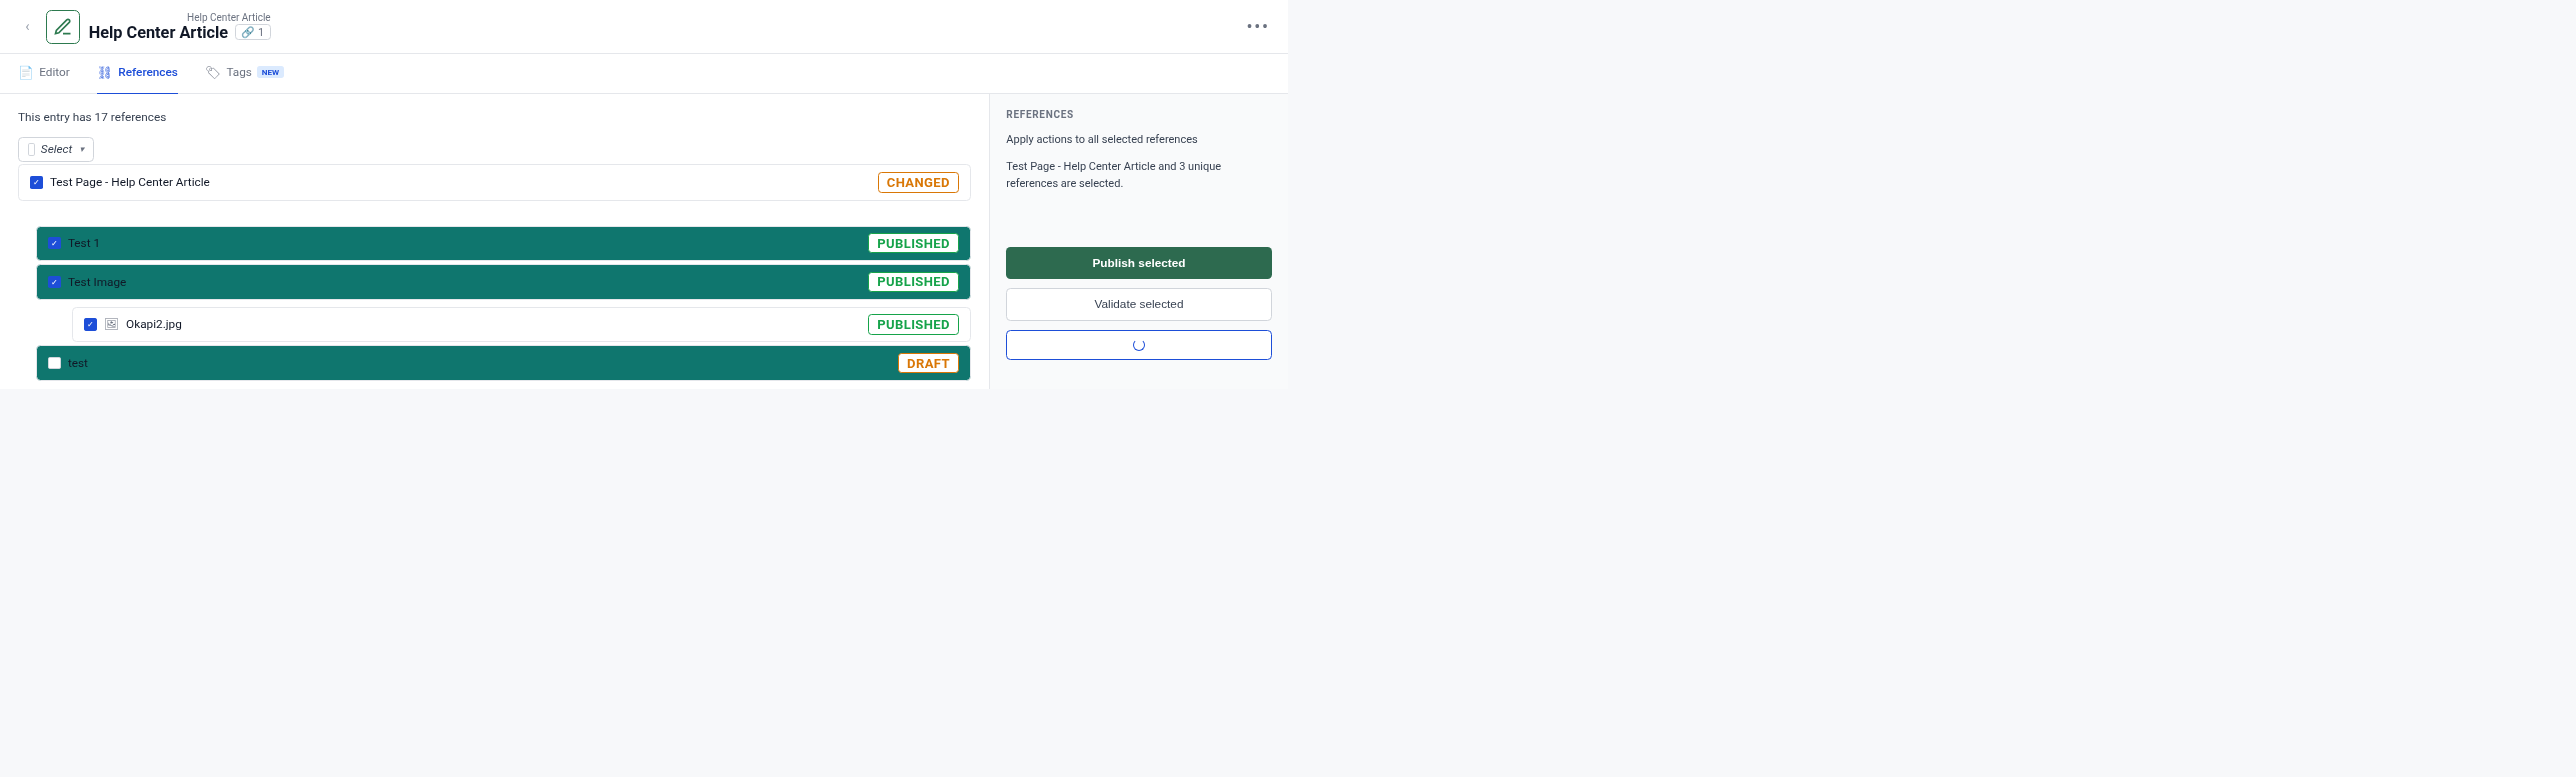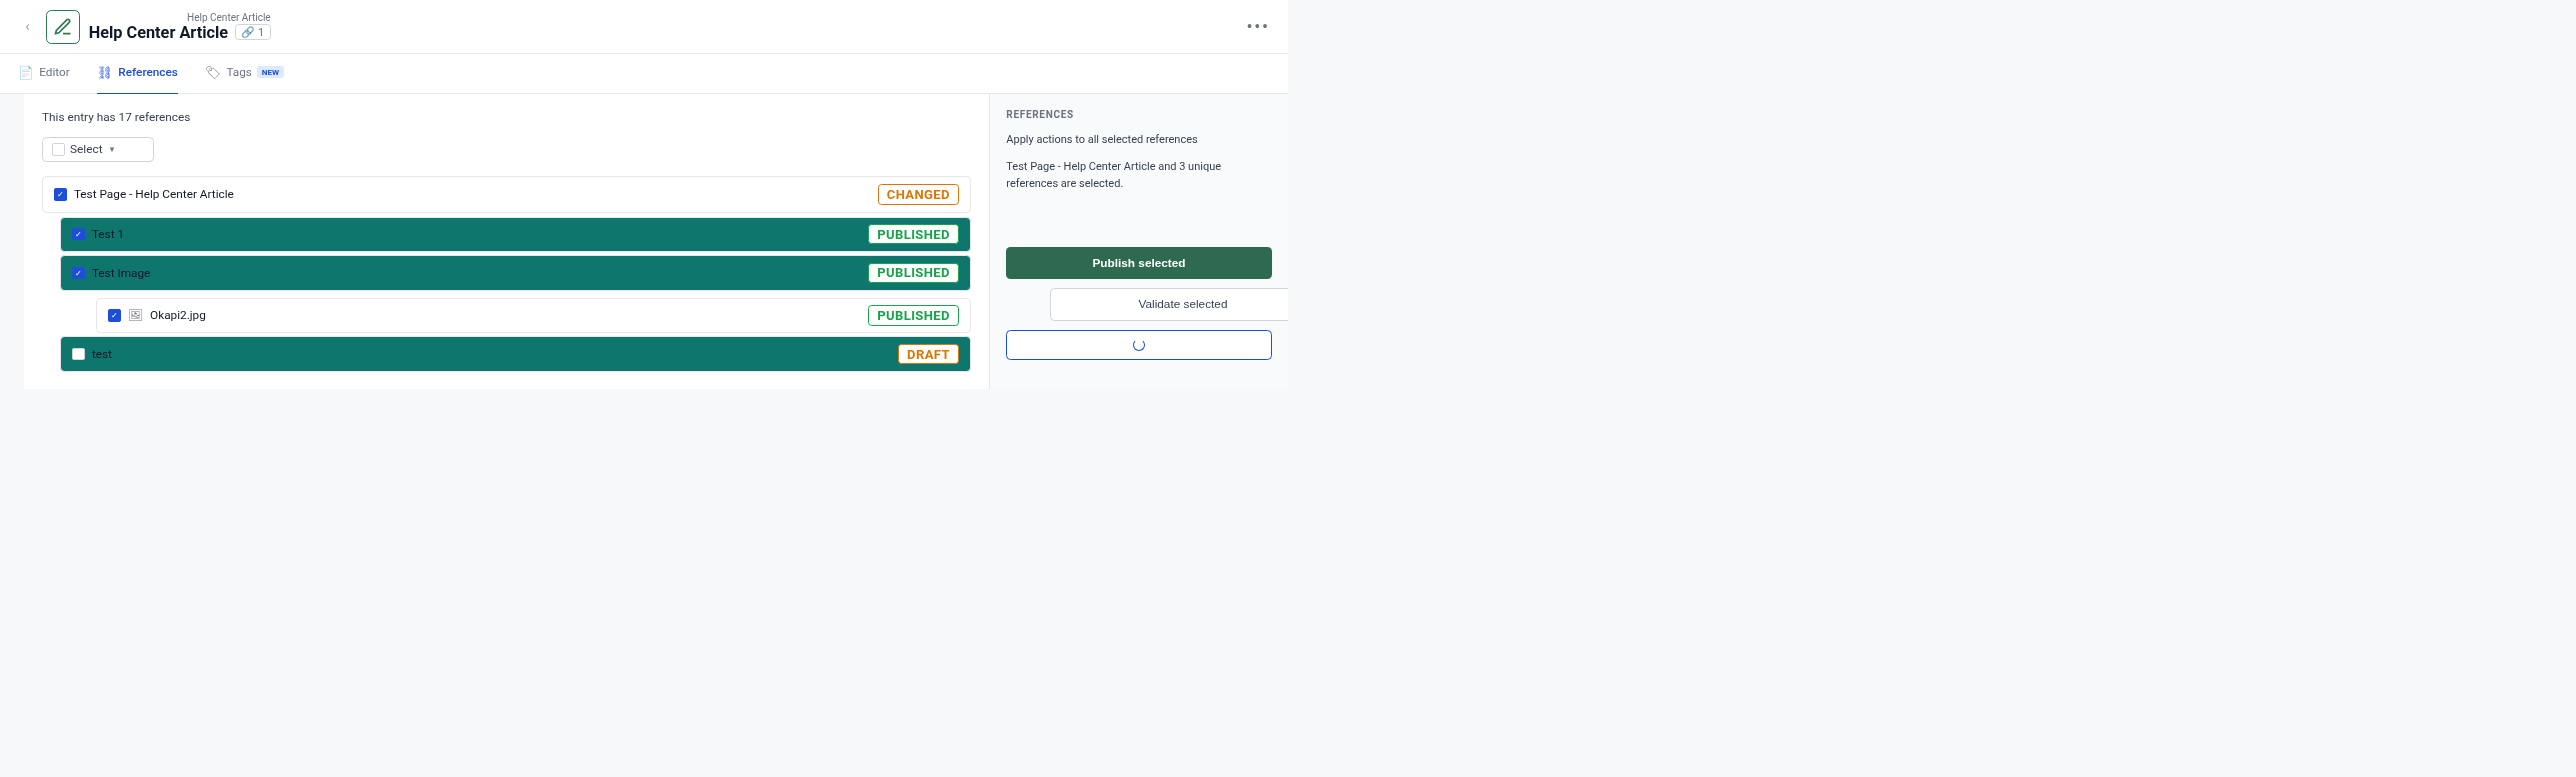--- a/index.html
+++ b/index.html
@@ -118,21 +118,20 @@
       font-weight: 700;
       padding: 0.9px 4.5px;
       border-radius: 2.7px;
       text-transform: uppercase;
     }
 
     
     .main {
       display: flex;
       height: calc(389px - 94px);
-      padding-left: 24px;
     }
 
     
     .content {
       flex: 1;
       background: #fff;
       padding: 16.3px 18px;
       overflow-y: auto;
       border-right: 0.9px solid #e5e7eb;
     }
@@ -147,41 +146,42 @@
       display: flex;
       align-items: center;
       gap: 5.4px;
       border: 0.9px solid #d1d5db;
       border-radius: 4.5px;
       padding: 4.5px 9px;
       font-size: 11.8px;
       color: #374151;
       background: #fff;
       cursor: pointer;
-      width: 112px;
-      margin-bottom: 14px;
+      width: 76px;
+      margin-bottom: 2px;
+      font-style: italic;
     }
     .select-checkbox {
       width: 12.7px;
       height: 12.7px;
       border: 1.4px solid #d1d5db;
       border-radius: 1.8px;
       background: #fff;
     }
     .chevron-icon {
       font-size: 9px;
       color: #6b7280;
       margin-left: 1.8px;
     }
 
     
     .ref-list {
       display: flex;
       flex-direction: column;
-      gap: 0;
+      gap: 21px;
     }
     .ref-item {
       display: flex;
       align-items: center;
       justify-content: space-between;
       border: 0.9px solid #e5e7eb;
       border-radius: 4.5px;
       padding: 7.2px 11px;
       background: #fff;
       cursor: pointer;
@@ -360,21 +360,20 @@
       background: #fff;
       color: #374151;
       border: 0.9px solid #d1d5db;
       border-radius: 4.5px;
       padding: 8.1px 14.5px;
       font-size: 11.8px;
       font-weight: 500;
       cursor: pointer;
       width: 100%;
       text-align: center;
-      margin-left: 44px;
     }
     .btn-partial {
       background: #fff;
       color: #374151;
       border: 1.4px solid #1d4ed8;
       border-radius: 4.5px;
       padding: 8.1px 14.5px;
       font-size: 11.8px;
       font-weight: 500;
       cursor: pointer;

